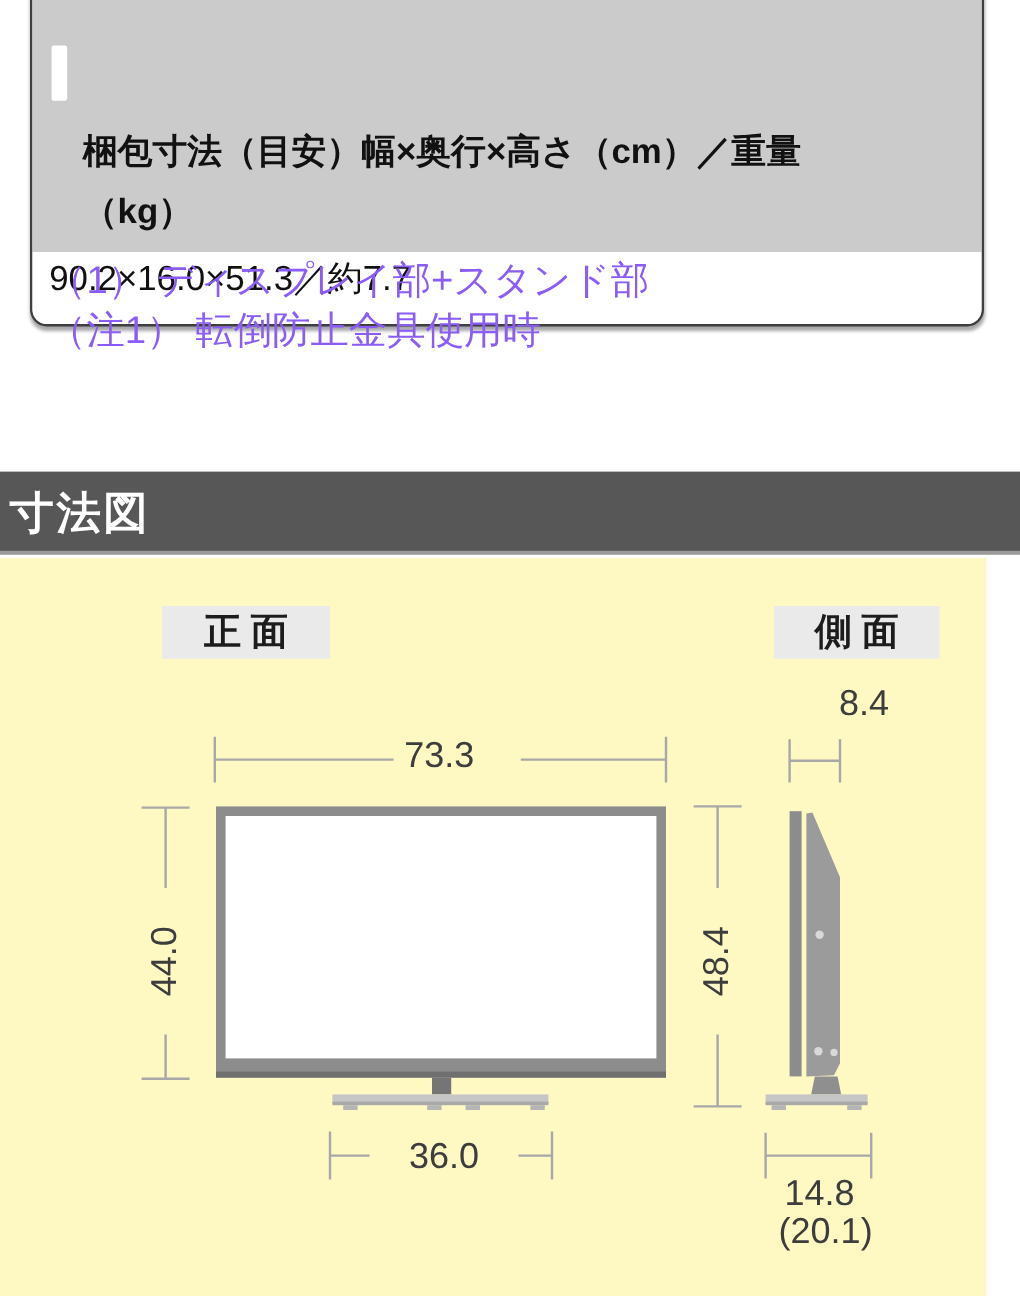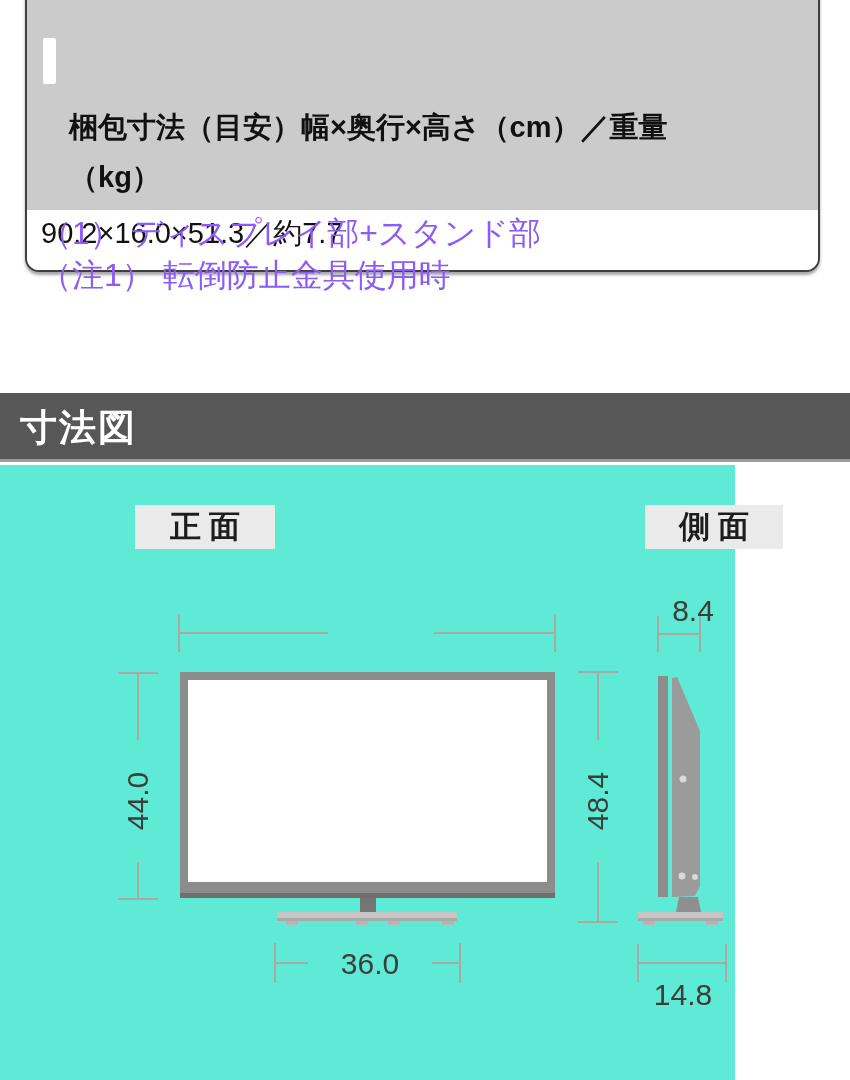--- a/index.html
+++ b/index.html
@@ -32,45 +32,45 @@
   .notes { position:absolute; left:40px; top:212px; color:#8b5cf6; font-size:32px; }
   .note-line { line-height:42px; white-space:pre; }
 
   
   .section-bar {
     position:absolute; left:0; top:393px; width:850px; height:69px;
     background:#575757; border-bottom:3px solid #9b9b9b;
   }
   .section-title {
     color:#ffffff; font-weight:bold; font-size:37px; line-height:69px;
-    padding-left:20px; letter-spacing:2px;
+    padding-left:8px; letter-spacing:2px;
   }
 
   
-  .diagram { position:absolute; left:0; top:465px; width:735px; height:615px; background:#5eead4; }
+  .diagram { position:absolute; left:0; top:465px; width:822px; height:615px; background:#fef9c3; }
   .diagram svg { position:absolute; left:0; top:0; }
 
   .view-label {
     position:absolute; height:44px; line-height:44px; text-align:center;
     background:#eaeaea; color:#1c1c1c; font-size:31px; font-weight:bold;
     letter-spacing:8px; text-indent:8px;
   }
   .view-label.front { left:135px; top:40px; width:140px; }
   .view-label.side  { left:645px; top:40px; width:138px; }
 
   .dim {
     position:absolute; width:120px; height:40px; line-height:40px;
     text-align:center; font-size:30px; color:#3d3d3d; white-space:nowrap;
   }
   .dim.rot { transform:rotate(-90deg); }
   .dim-width        { left:306px; top:145px; }
   .dim-height       { left:78px;  top:316px; }
   .dim-total-height { left:538px; top:316px; }
   .dim-stand-width  { left:310px; top:479px; }
-  .dim-depth        { left:633px; top:102px;margin-top:24px; }
+  .dim-depth        { left:660px; top:102px; }
   .dim-stand-depth  { left:623px; top:510px; }
   .dim-stand-depth2 { left:628px; top:542px; }
   .unit-label       { left:58px;  top:483px; }
 </style>
 </head>
 <body>
 
 <div class="page">
 
   <div class="spec-card">
@@ -137,20 +137,22 @@
 
         <path d="M658 616 V652 M700 616 V652 M658 634 H700"></path>
 
         <path d="M638 944 V982 M726 944 V982 M638 963 H726"></path>
       </g>
     </svg>
 
     <div class="view-label front">正面</div>
     <div class="view-label side">側面</div>
 
+    <div class="dim dim-width">73.3</div>
     <div class="dim rot dim-height">44.0</div>
     <div class="dim rot dim-total-height">48.4</div>
     <div class="dim dim-stand-width">36.0</div>
     <div class="dim dim-depth">8.4</div>
     <div class="dim dim-stand-depth">14.8</div>
+    <div class="dim dim-stand-depth2">(20.1)</div>
   </div>
 
 </div>
 
 </body></html>

